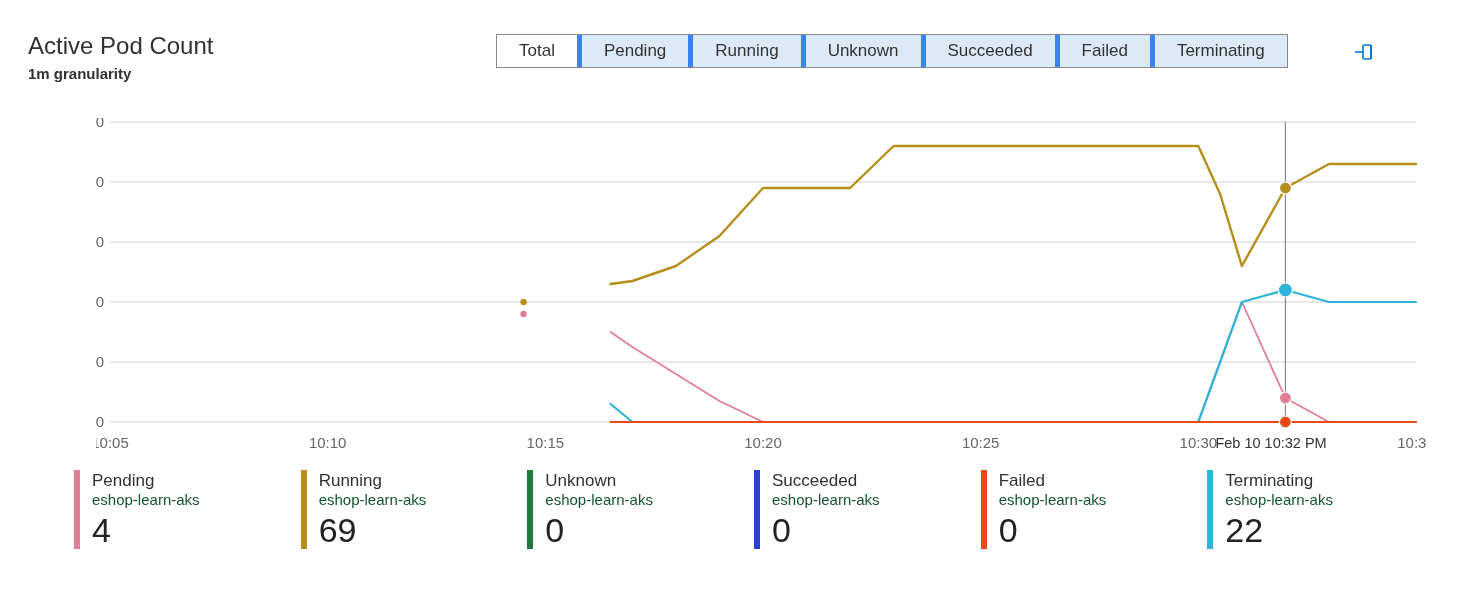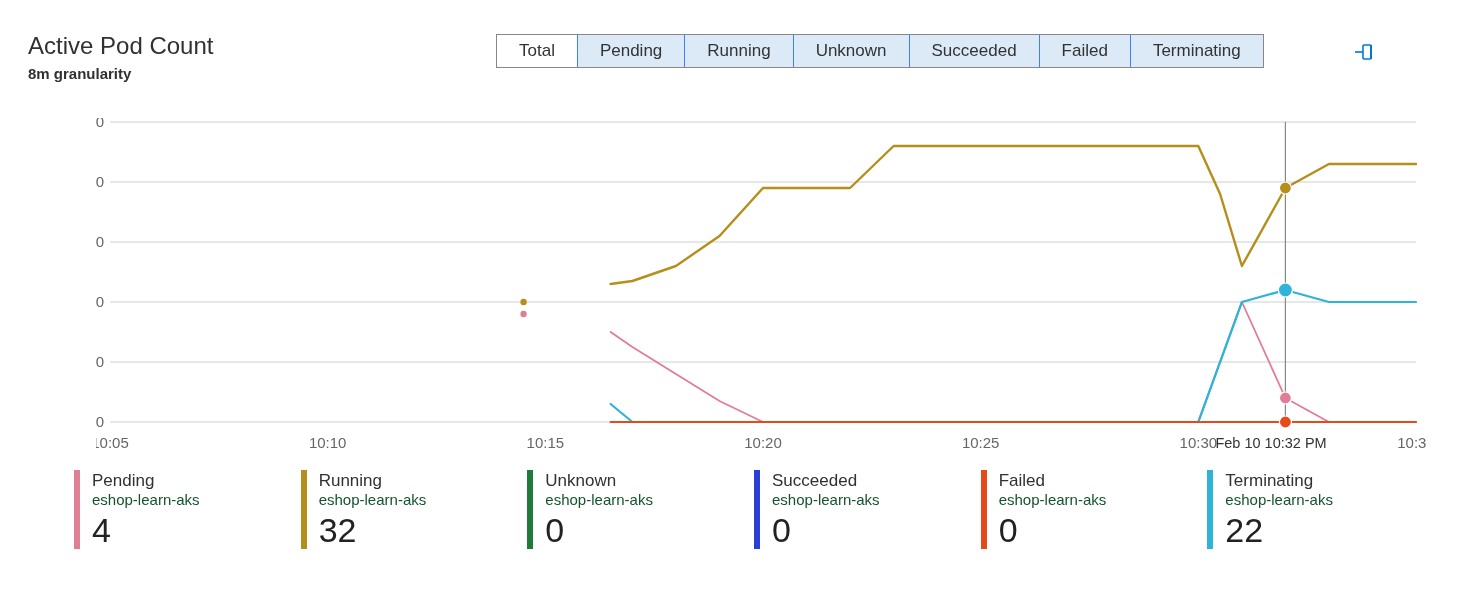--- a/index.html
+++ b/index.html
@@ -33,21 +33,21 @@
     position: absolute;
     top: 34px;
     left: 496px;
     display: flex;
     border: 1px solid #8a8886;
   }
   .filters .filter {
     padding: 6px 22px;
     font-size: 17px;
     color: #333;
-    border-right: 1px solid #3b82f6;
+    border-right: 5px solid #3b82f6;
     cursor: pointer;
     user-select: none;
   }
   .filters .filter:last-child { border-right: none; }
   .filters .filter.selected { background: #dce9f7; }
   .filters .filter:not(.selected){ background:#ffffff; }
 
   .pin {
     position: absolute;
     top: 40px;
@@ -88,21 +88,21 @@
   .legend-label { font-size:17px; color:#323130; line-height:1.25; }
   .legend-sublabel { font-size:15px; color:#14532d; line-height:1.25; }
   .legend-value { font-size:34px; font-weight:400; color:#222; line-height:1.1; margin-top:2px; }
 </style>
 </head>
 <body>
 
 <div class="wrap">
 
   <div class="title">Active Pod Count</div>
-  <div class="subtitle">8m granularity</div>
+  <div class="subtitle">1m granularity</div>
 
   <div class="filters">
     <div class="filter">Total</div>
     <div class="filter selected">Pending</div>
     <div class="filter selected">Running</div>
     <div class="filter selected">Unknown</div>
     <div class="filter selected">Succeeded</div>
     <div class="filter selected">Failed</div>
     <div class="filter selected">Terminating</div>
   </div>
@@ -159,21 +159,21 @@
         <div class="legend-label">Pending</div>
         <div class="legend-sublabel">eshop-learn-aks</div>
         <div class="legend-value">4</div>
       </div>
     </div>
     <div class="legend-item">
       <div class="legend-color" style="background:#b58e1b"></div>
       <div class="legend-text">
         <div class="legend-label">Running</div>
         <div class="legend-sublabel">eshop-learn-aks</div>
-        <div class="legend-value">32</div>
+        <div class="legend-value">69</div>
       </div>
     </div>
     <div class="legend-item">
       <div class="legend-color" style="background:#1f7a3d"></div>
       <div class="legend-text">
         <div class="legend-label">Unknown</div>
         <div class="legend-sublabel">eshop-learn-aks</div>
         <div class="legend-value">0</div>
       </div>
     </div>

